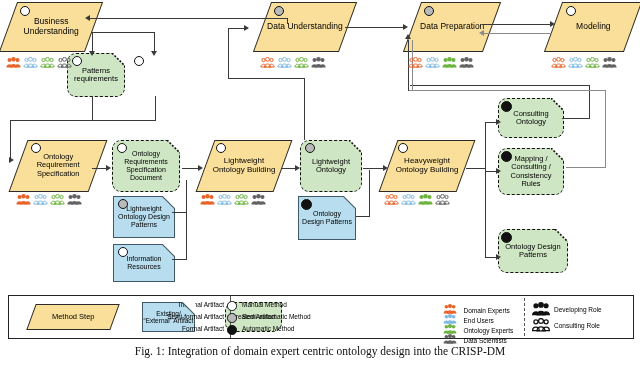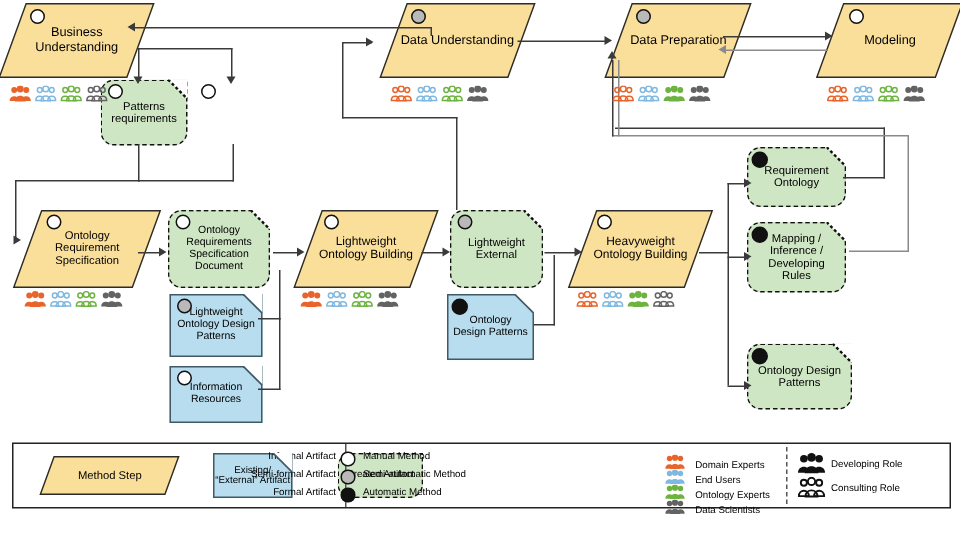--- a/index.html
+++ b/index.html
@@ -428,21 +428,21 @@
           <path d="M3.9 10.6c0-2.3 1.6-3.7 3.6-3.7s3.6 1.4 3.6 3.7z"></path>
         </g>
       </svg>
   </div>
 
   <div class="node created" style="left:300px;top:140px;width:62px;height:52px;font-size:7.5px;">
     <svg class="fold" viewBox="0 0 13 13">
         <path d="M0 0 L13 13 L13 0 Z" fill="#fff" stroke="none"></path>
         <path d="M0 0 L13 13" stroke="#111" stroke-width="1.6" stroke-dasharray="2,1.6"></path>
       </svg>
-    <span class="lbl">Lightweight External</span>
+    <span class="lbl">Lightweight Ontology</span>
   </div>
   <div class="marker m-semi" style="left:305px;top:143px;width:8px;height:8px;"></div>
 
   <div class="node step" style="left:388px;top:140px;width:78px;height:52px;font-size:8px;">
     <span class="lbl">Heavyweight Ontology Building</span>
   </div>
   <div class="marker m-manual" style="left:398px;top:143px;width:8px;height:8px;"></div>
   <div class="stk" style="left:384px;top:194px;">
     <svg width="15" height="11" viewBox="0 0 15 11">
         <g fill="none" stroke="#e8642a" stroke-width="1">
@@ -511,30 +511,30 @@
       </svg>
     <span class="lbl">Ontology Design Patterns</span>
   </div>
   <div class="marker m-auto" style="left:301px;top:199px;width:9px;height:9px;"></div>
 
   <div class="node created" style="left:498px;top:98px;width:66px;height:40px;font-size:7.5px;">
     <svg class="fold" viewBox="0 0 13 13">
         <path d="M0 0 L13 13 L13 0 Z" fill="#fff" stroke="none"></path>
         <path d="M0 0 L13 13" stroke="#111" stroke-width="1.6" stroke-dasharray="2,1.6"></path>
       </svg>
-    <span class="lbl">Requirement Ontology</span>
+    <span class="lbl">Consulting Ontology</span>
   </div>
   <div class="marker m-auto" style="left:501px;top:101px;width:9px;height:9px;"></div>
 
   <div class="node created" style="left:498px;top:148px;width:66px;height:47px;font-size:7.5px;">
     <svg class="fold" viewBox="0 0 13 13">
         <path d="M0 0 L13 13 L13 0 Z" fill="#fff" stroke="none"></path>
         <path d="M0 0 L13 13" stroke="#111" stroke-width="1.6" stroke-dasharray="2,1.6"></path>
       </svg>
-    <span class="lbl">Mapping / Inference / Developing Rules</span>
+    <span class="lbl">Mapping / Consulting / Consistency Rules</span>
   </div>
   <div class="marker m-auto" style="left:501px;top:151px;width:9px;height:9px;"></div>
 
   <div class="node created" style="left:498px;top:229px;width:70px;height:44px;font-size:7.5px;">
     <svg class="fold" viewBox="0 0 13 13">
         <path d="M0 0 L13 13 L13 0 Z" fill="#fff" stroke="none"></path>
         <path d="M0 0 L13 13" stroke="#111" stroke-width="1.6" stroke-dasharray="2,1.6"></path>
       </svg>
     <span class="lbl">Ontology Design Patterns</span>
   </div>
@@ -647,14 +647,15 @@
             <circle cx="7.5" cy="2.3" r="1.9"></circle>
             <path d="M0.9 10c0-1.8 1.2-2.8 2.6-2.8S6.1 8.2 6.1 10z"></path>
             <path d="M8.9 10c0-1.8 1.2-2.8 2.6-2.8S14.1 8.2 14.1 10z"></path>
             <path d="M4.4 10.2c0-2 1.4-3.2 3.1-3.2s3.1 1.2 3.1 3.2z"></path>
           </g>
         </svg>
       <span style="font-size:6.5px;margin-left:3px;">Consulting Role</span>
     </div>
   </div>
 
+  <div class="caption">Fig. 1: Integration of domain expert centric ontology design into the CRISP-DM</div>
 
 </div>
 
 </body></html>

